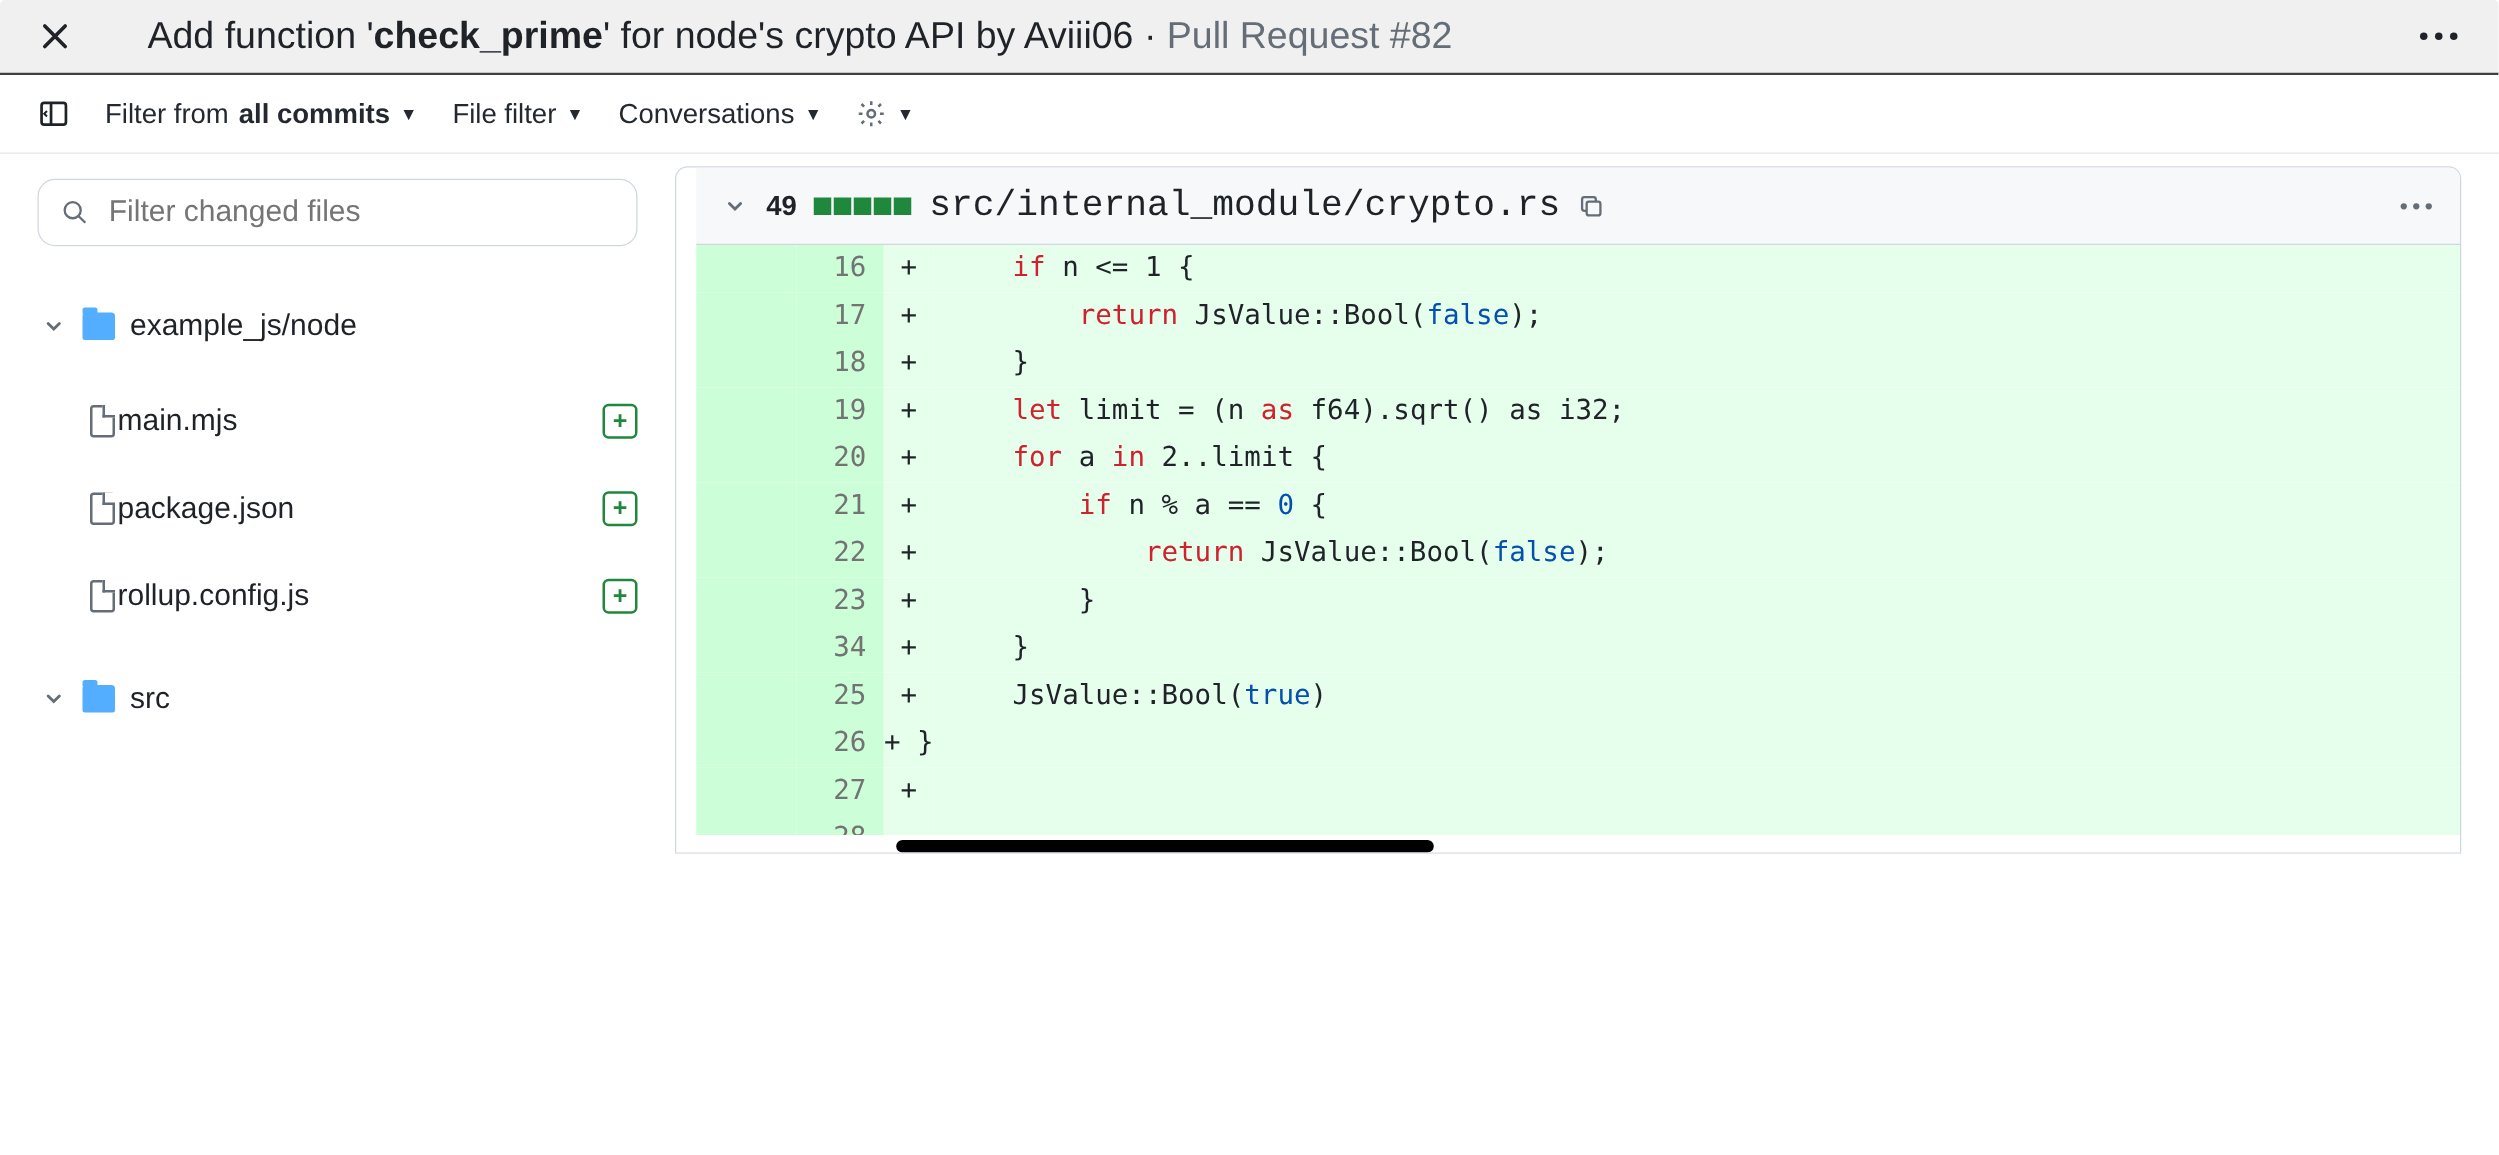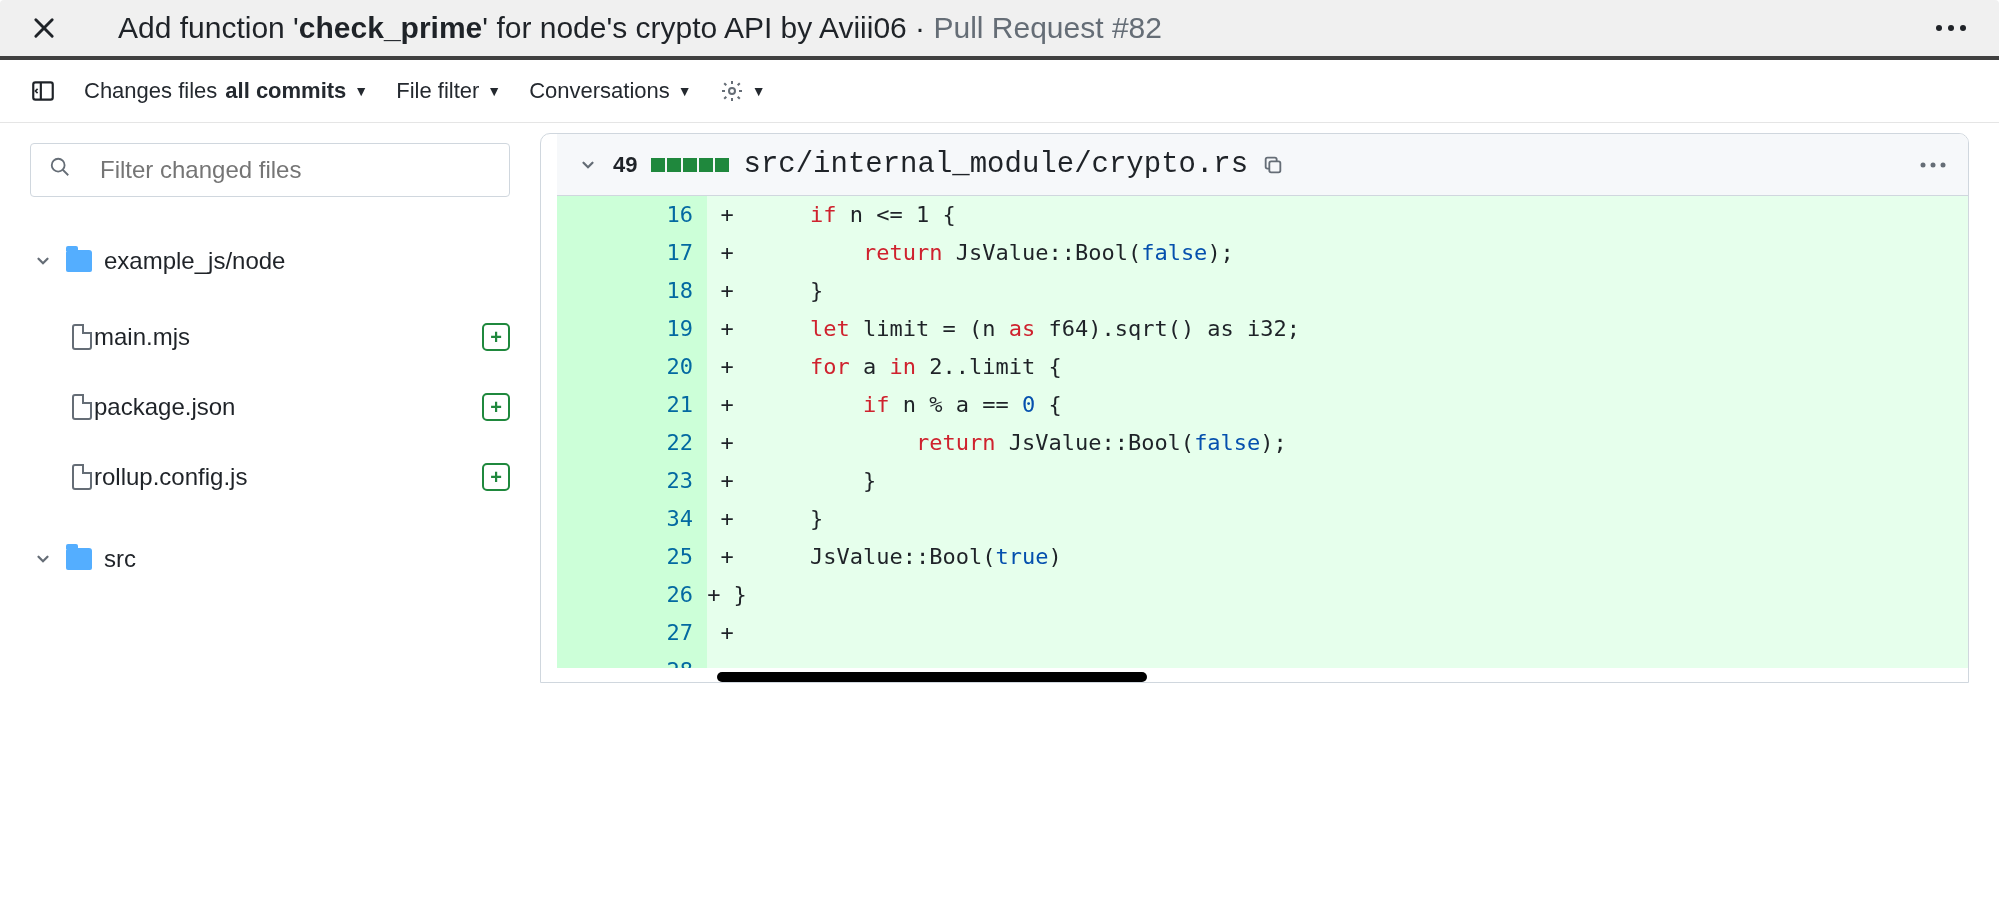--- a/index.html
+++ b/index.html
@@ -1,33 +1,33 @@
 <!DOCTYPE html>
 <html><head>
 <meta charset="utf-8">
 <style>
 * { box-sizing: border-box; margin: 0; padding: 0; }
 body { font-family: -apple-system, BlinkMacSystemFont, "Segoe UI", Helvetica, Arial, sans-serif; color: #1f2328; background: #fff; font-size: 18px; }
 
-.topbar { display: flex; align-items: center; height: 60px; background: #f0f0f0; border-bottom: 4px solid #404040; padding: 0 30px; border-radius: 4px 4px 0 0; }
+.topbar { display: flex; align-items: center; height: 60px; background: #f0f0f0; border-bottom: 2px solid #404040; padding: 0 30px; border-radius: 4px 4px 0 0; }
 .topbar .close { margin-right: 60px; display:flex; align-items:center; justify-content:center; cursor:pointer; }
 .topbar .title { font-size: 30px; font-weight: 400; flex: 1; white-space: nowrap; overflow: hidden; text-overflow: ellipsis; }
 .topbar .title .bold { font-weight: 600; }
 .topbar .title .pr { color: #656d76; font-weight: 400; }
 .topbar .title .prnum { color: #656d76; }
 .topbar .kebab { display:flex; align-items:center; cursor:pointer; }
 
 .toolbar { display:flex; align-items:center; gap: 28px; padding: 18px 30px; background:#fff; border-bottom: 1px solid #e5e5e5; font-size: 22px; color:#24292f; }
 .toolbar .item { display:flex; align-items:center; gap:8px; cursor:pointer; }
 .toolbar .caret { font-size: 14px; }
 .toolbar .bold { font-weight:600; }
 
 .main { display:flex; }
 .sidebar { width: 540px; padding: 20px 30px; }
-.filterbox { display:flex; gap:29px; border:1px solid #d0d7de; border-radius:4px; padding: 12px 18px; font-size: 24px; color:#656d76; }
+.filterbox { display:flex; align-items:center; gap:16px; border:1px solid #d0d7de; border-radius:14px; padding: 12px 18px; font-size: 24px; color:#656d76; }
 .filterbox input { border:none; outline:none; font-size:24px; flex:1; background:transparent; }
 .tree { margin-top: 44px; }
 .tree-item { display:flex; align-items:center; gap:12px; padding: 6px 2px; font-size: 24px; }
 .tree-item.folder { font-weight:400; }
 .file-row { display:flex; align-items:center; justify-content:space-between; margin-top: 42px; }
 .file-row .left { display:flex; align-items:center; gap:2px; font-size:24px; }
 .chev { display:inline-flex; width:22px; justify-content:center; }
 .folder-icon { width:26px; height:22px; background:#54aeff; border-radius:3px 3px 2px 2px; position:relative; }
 .folder-icon::before { content:""; position:absolute; top:-4px; left:0; width:12px; height:5px; background:#54aeff; border-radius:2px 2px 0 0; }
 .file-icon { width:20px; height:26px; border:2px solid #656d76; border-radius:3px; position:relative; }
@@ -39,21 +39,21 @@
 .diffheader .count { font-weight:600; }
 .diffheader .bars { display:flex; gap:2px; }
 .diffheader .bars span { width:14px; height:14px; background:#1f883d; display:inline-block; }
 .diffheader .path { font-family: Liberation Mono, monospace; font-size:29px; }
 .diffheader .copy { cursor:pointer; }
 .diffheader .dots { margin-left:auto; cursor:pointer; }
 
 .codeblock { font-family: ui-monospace, SFMono-Regular, Menlo, Consolas, monospace; font-size:22px; }
 .coderow { display:flex; align-items:stretch; line-height:38px; }
 .gut-old { width:80px; text-align:right; padding-right:14px; color:#6e7781; background:#ccffd8; }
-.gut-new { width:70px; text-align:right; padding-right:14px; color:#0369a1; background:#ccffd8; }
+.gut-new { width:70px; text-align:right; padding-right:14px; color:#737373; background:#ccffd8; }
 .marker { width:40px; text-align:center; color:#1f2328; background:#e6ffec; }
 .codeline { flex:1; padding-left:10px; white-space:pre; background:#e6ffec; }
 .k-red { color:#cf222e; }
 .k-blue { color:#0550ae; }
 
 .hscroll { height:10px; background:#000; margin: 4px 0 0 160px; width: 430px; border-radius:5px; }
 
 svg { display:block; }
 </style>
 </head>
@@ -79,21 +79,21 @@
 
 <div class="toolbar">
   <div class="item">
     <svg width="26" height="26" viewBox="0 0 24 24" fill="none" stroke="#1f2328" stroke-width="2">
         <rect x="3" y="4" width="18" height="16" rx="2"></rect>
         <line x1="10" y1="4" x2="10" y2="20"></line>
         <polyline points="7,10 5,12 7,14" stroke-width="1.5"></polyline>
       </svg>
   </div>
   <div class="item">
-    <span>Changes files </span>
+    <span>Filter from </span>
       <span class="bold">all commits</span>
     <span class="caret">▼</span>
   </div>
   <div class="item">
     <span>File filter</span>
     <span class="caret">▼</span>
   </div>
   <div class="item">
     <span>Conversations</span>
     <span class="caret">▼</span>

